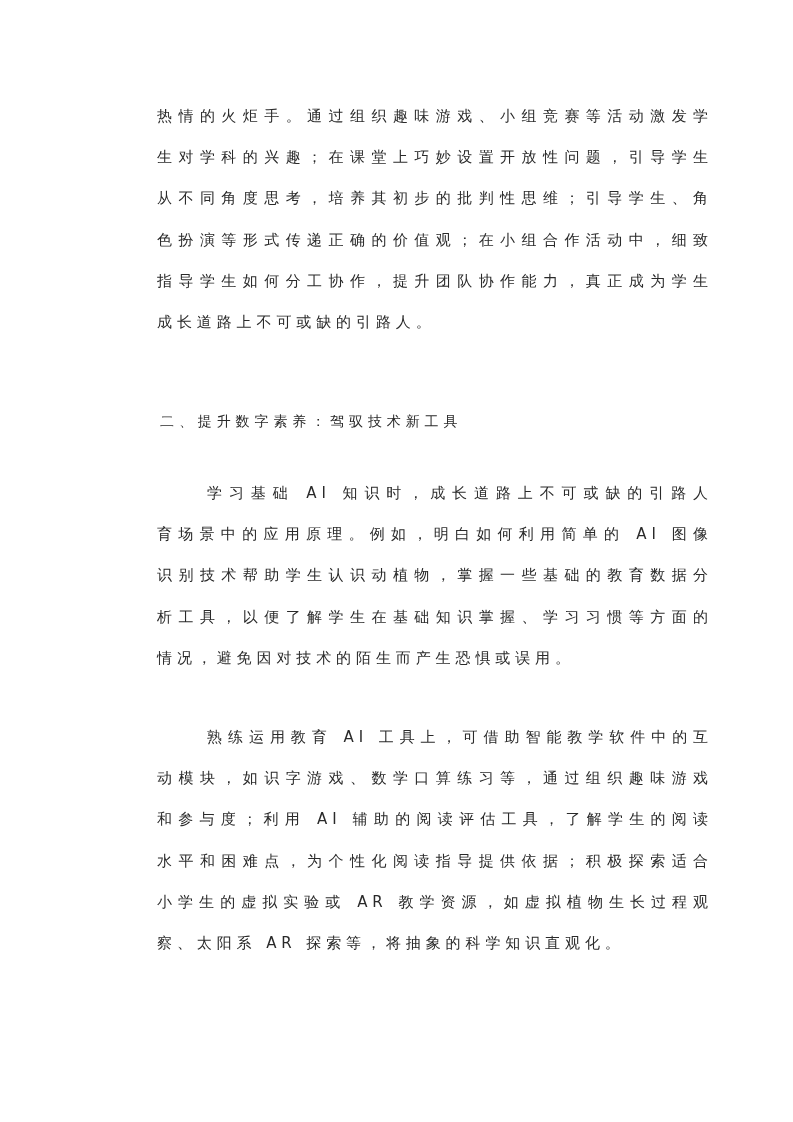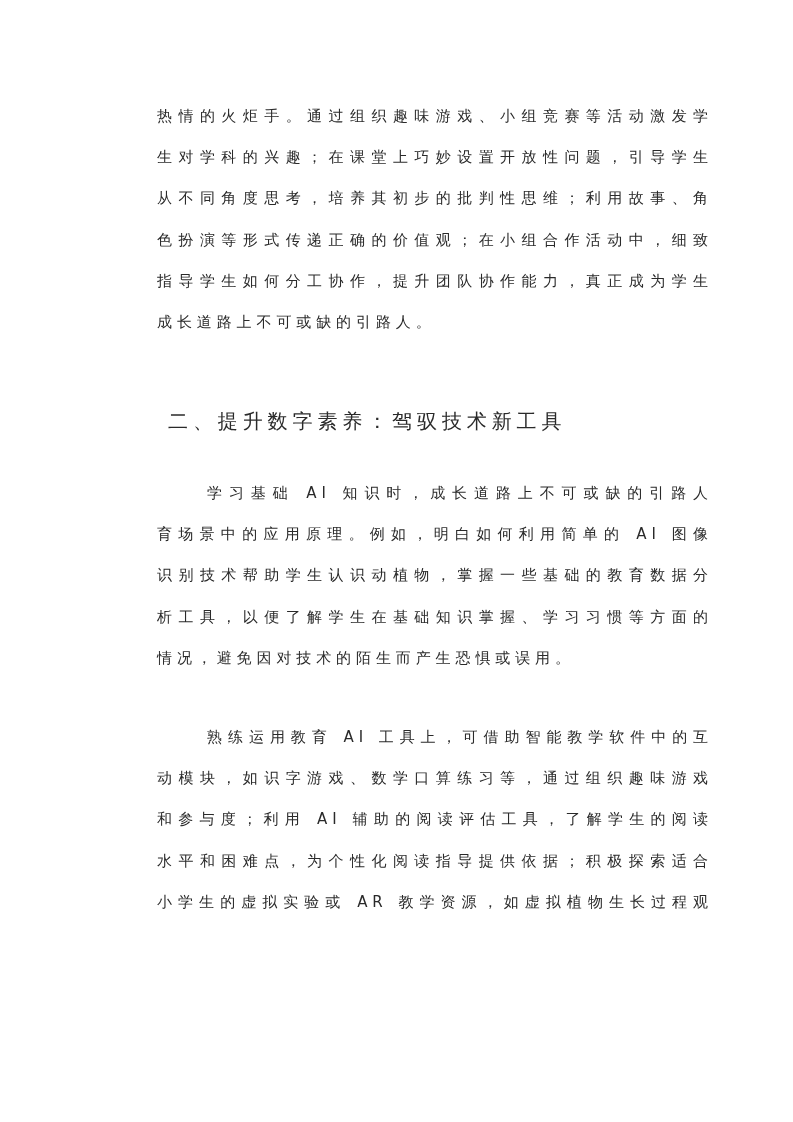--- a/index.html
+++ b/index.html
@@ -40,38 +40,38 @@
     }
     .line.last {
       text-align-last: left;
     }
     .line.indent {
       padding-left: 50px;
       width: 506px;
     }
     .heading {
       position: absolute;
-      left: 168px;
+      left: 160px;
       top: 401px;
       height: 41px;
       line-height: 41px;
-      font-size: 20px;
+      font-size: 14px;
       letter-spacing: 4.9px;
       white-space: nowrap;
     }
   </style>
 </head>
 <body>
 
 <div class="page">
 
   <div class="block" style="top:96px;">
     <div class="line">热情的火炬手。通过组织趣味游戏、小组竞赛等活动激发学</div>
     <div class="line">生对学科的兴趣；在课堂上巧妙设置开放性问题，引导学生</div>
-    <div class="line">从不同角度思考，培养其初步的批判性思维；利用故事、角</div>
+    <div class="line">从不同角度思考，培养其初步的批判性思维；引导学生、角</div>
     <div class="line">色扮演等形式传递正确的价值观；在小组合作活动中，细致</div>
     <div class="line">指导学生如何分工协作，提升团队协作能力，真正成为学生</div>
     <div class="line last">成长道路上不可或缺的引路人。</div>
   </div>
 
   <div class="heading">二、提升数字素养：驾驭技术新工具</div>
 
   <div class="block" style="top:473px;">
     <div class="line indent">学习基础 AI 知识时，成长道路上不可或缺的引路人</div>
     <div class="line">育场景中的应用原理。例如，明白如何利用简单的 AI 图像</div>
@@ -79,15 +79,16 @@
     <div class="line">析工具，以便了解学生在基础知识掌握、学习习惯等方面的</div>
     <div class="line last">情况，避免因对技术的陌生而产生恐惧或误用。</div>
   </div>
 
   <div class="block" style="top:717px;">
     <div class="line indent">熟练运用教育 AI 工具上，可借助智能教学软件中的互</div>
     <div class="line">动模块，如识字游戏、数学口算练习等，通过组织趣味游戏</div>
     <div class="line">和参与度；利用 AI 辅助的阅读评估工具，了解学生的阅读</div>
     <div class="line">水平和困难点，为个性化阅读指导提供依据；积极探索适合</div>
     <div class="line">小学生的虚拟实验或 AR 教学资源，如虚拟植物生长过程观</div>
+    <div class="line last">察、太阳系 AR 探索等，将抽象的科学知识直观化。</div>
   </div>
 
 </div>
 
 </body></html>

